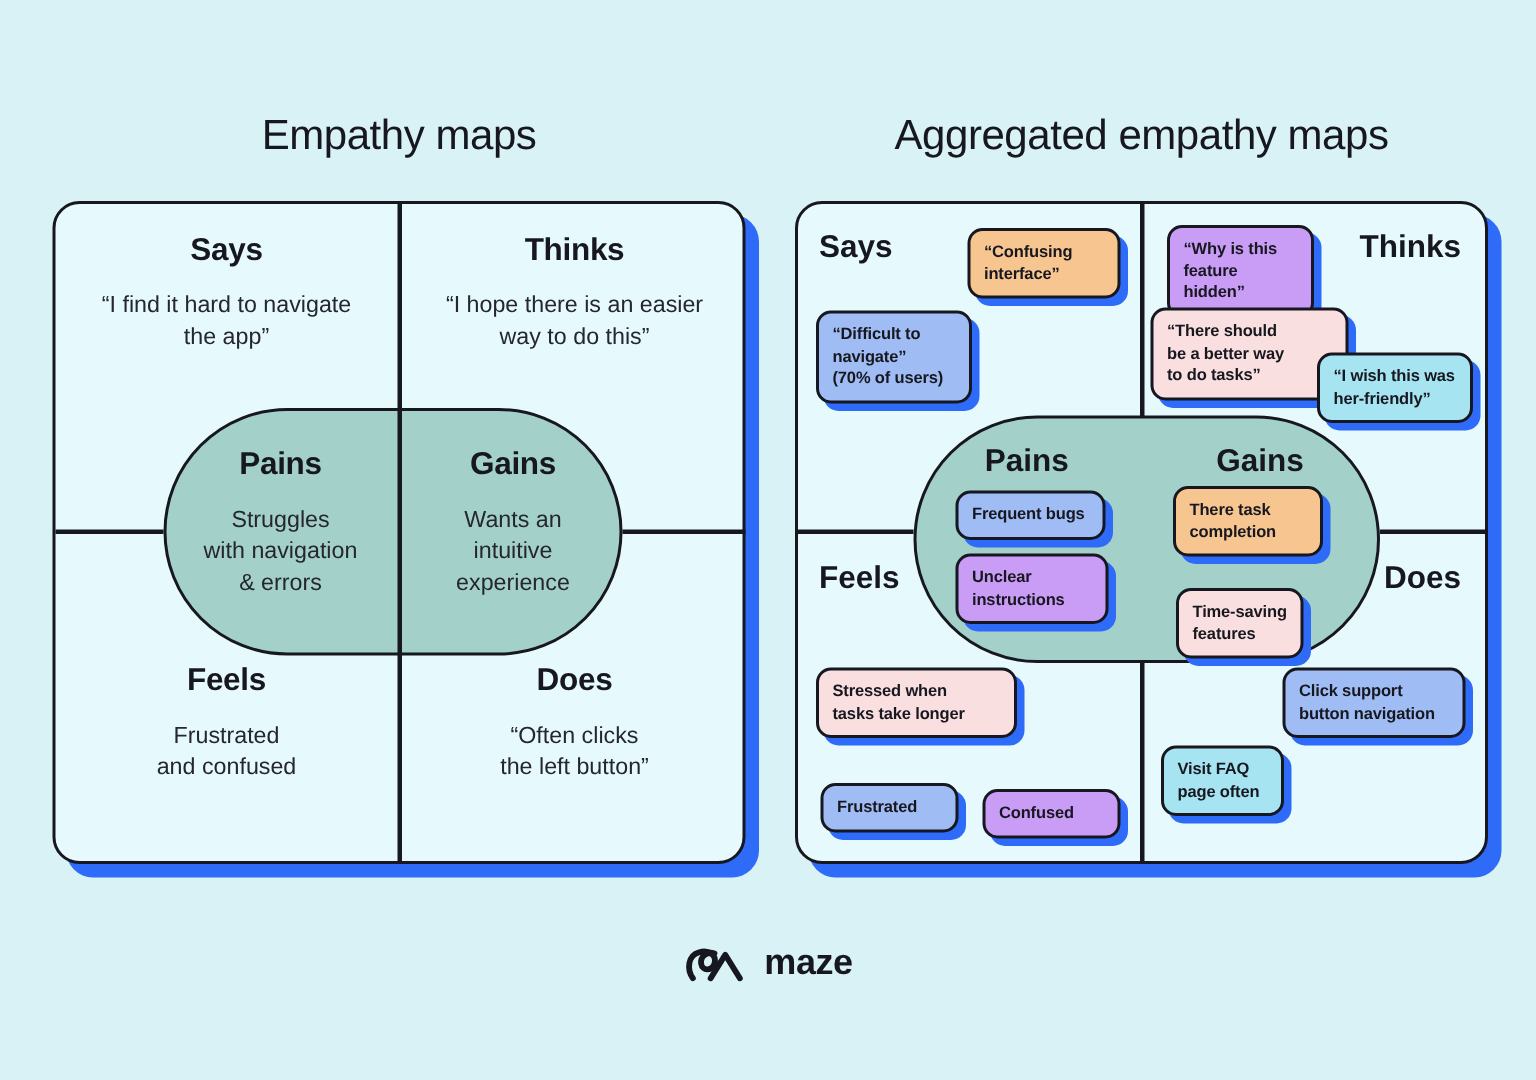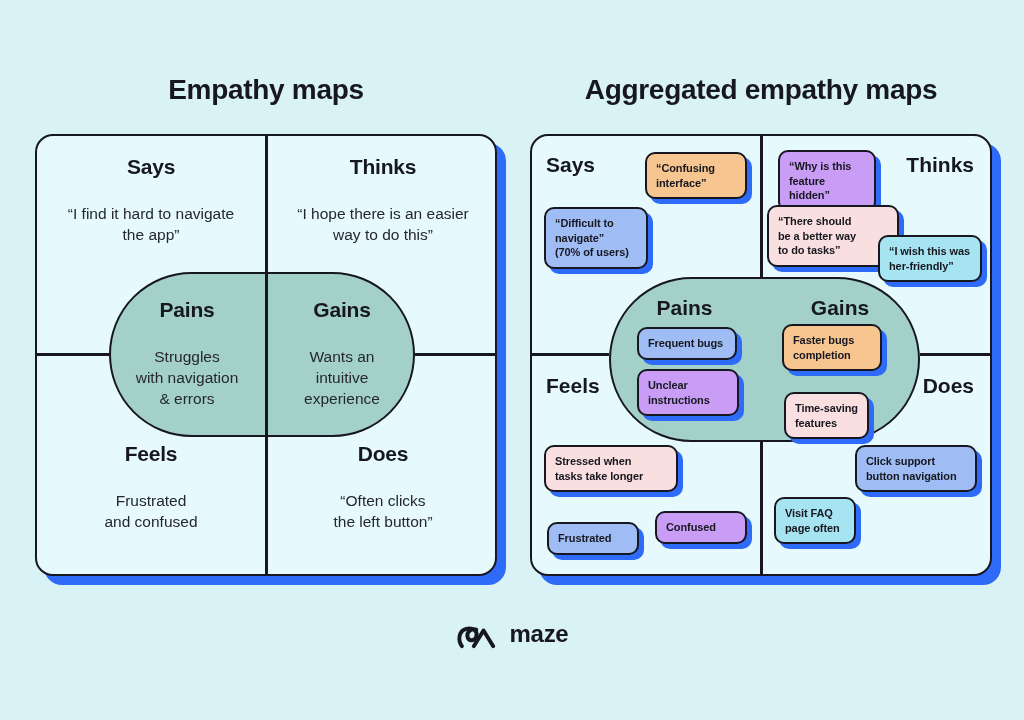--- a/index.html
+++ b/index.html
@@ -5,47 +5,47 @@
   :root{
     --page-bg:#d9f2f6; --card-bg:#e6fafd; --outline:#17171f; --shadow-blue:#2e6bf8;
     --teal:#a3d1ca; --note-orange:#f7c690; --note-blue:#9fbdf4; --note-purple:#c99cf6;
     --note-pink:#fadfe0; --note-cyan:#a6e4f2; --text:#17171f;
   }
   *{margin:0;padding:0;box-sizing:border-box}
   html,body{width:1024px;height:720px;overflow:hidden}
   body{background:var(--page-bg);font-family:"Liberation Sans","DejaVu Sans",sans-serif;color:var(--text)}
   .page{position:relative;width:1024px;height:720px}
   .map-title{position:absolute;top:72px;height:36px;line-height:36px;text-align:center;
-    font-size:28px;font-weight:700;letter-spacing:-0.3px}
+    font-size:28px;font-weight:400;letter-spacing:-0.3px}
   .title-left{left:35px;width:462px}
   .title-right{left:530px;width:462px}
   .card{position:absolute;top:134px;width:462px;height:442px;background:var(--card-bg);
     border:2.5px solid var(--outline);border-radius:18px;box-shadow:9px 9px 0 var(--shadow-blue)}
   .card-left{left:35px}
   .card-right{left:530px}
   .v-div{position:absolute;left:228px;top:0;width:2.5px;height:100%;background:var(--outline)}
   .h-div{position:absolute;top:217px;height:2.5px;background:var(--outline)}
   .pill{position:absolute;background:var(--teal);border:2.5px solid var(--outline)}
   .card-left .v-div{z-index:3}
   .card-left .pill{left:72px;top:136px;width:306px;height:165px;border-radius:83px;z-index:2}
   .card-right .v-div{z-index:1}
   .card-right .pill{left:77px;top:141px;width:311px;height:165px;border-radius:83px;z-index:2}
   .q-label{font-size:21px;font-weight:700;line-height:26px;letter-spacing:-0.2px}
   .q-block{position:absolute;text-align:center;z-index:4}
-  .q-text{margin-top:23px;font-size:15.5px;line-height:21px;white-space:pre-line;color:#26262e}
+  .q-text{margin-top:13px;font-size:15.5px;line-height:21px;white-space:pre-line;color:#26262e}
   .corner-label{position:absolute;z-index:4;font-size:21px;font-weight:700;line-height:26px}
   .pill-label{position:absolute;z-index:4;text-align:center;font-size:21px;font-weight:700;line-height:26px}
   .note{position:absolute;z-index:5;border:2.5px solid var(--outline);border-radius:10px;
     background:#fff;box-shadow:5px 5px 0 var(--shadow-blue);padding:7px 9px;
     font-size:11px;font-weight:700;line-height:14.5px;white-space:pre-line;letter-spacing:-0.1px}
   .note.orange{background:var(--note-orange)} .note.blue{background:var(--note-blue)}
   .note.purple{background:var(--note-purple)} .note.pink{background:var(--note-pink)}
   .note.cyan{background:var(--note-cyan)}
   .footer{position:absolute;left:0;top:620px;width:1024px;height:44px;display:flex;
-    align-items:flex-start;justify-content:center;gap:10px}
+    align-items:center;justify-content:center;gap:10px}
   .brand{font-size:24px;font-weight:700;letter-spacing:-0.3px}
 </style>
 </head>
 <body>
 
 <div class="page">
 
   <div class="map-title title-left">Empathy maps</div>
   <div class="map-title title-right">Aggregated empathy maps</div>
 
@@ -110,28 +110,28 @@
 navigate”
 (70% of users)</div>
     <div class="note pink" style="left:235px;top:69px;width:132px">“There should
 be a better way
 to do tasks”</div>
     <div class="note blue" style="left:105px;top:191px;width:100px">Frequent bugs</div>
     <div class="note cyan" style="left:346px;top:99px;width:104px">“I wish this was
 her-friendly”</div>
     <div class="note purple" style="left:105px;top:233px;width:102px">Unclear
 instructions</div>
-    <div class="note orange" style="left:250px;top:188px;width:100px">Faster bugs
+    <div class="note orange" style="left:250px;top:188px;width:100px">There task
 completion</div>
     <div class="note pink" style="left:252px;top:256px;width:85px">Time-saving
 features</div>
     <div class="note pink" style="left:12px;top:309px;width:134px">Stressed when
 tasks take longer</div>
     <div class="note blue" style="left:15px;top:386px;width:92px">Frustrated</div>
-    <div class="note purple" style="left:123px;top:375px;width:92px">Confused</div>
+    <div class="note purple" style="left:123px;top:390px;width:92px">Confused</div>
     <div class="note cyan" style="left:242px;top:361px;width:82px">Visit FAQ
 page often</div>
     <div class="note blue" style="left:323px;top:309px;width:122px">Click support
 button navigation</div>
   </div>
 
   <div class="footer">
     <span style="display:inline-flex">
       <svg width="44" height="32" viewBox="0 0 52 36" fill="none">
         <path d="M7 30 C 2 23 3 12 12 9.5 C 20 7.5 26 12 24 18.5 C 22.5 24 14.5 25 13.5 18.5 C 12.7 13 18 8.5 24 10.5" stroke="#17171f" stroke-width="4.6" stroke-linecap="round" fill="none"></path>

